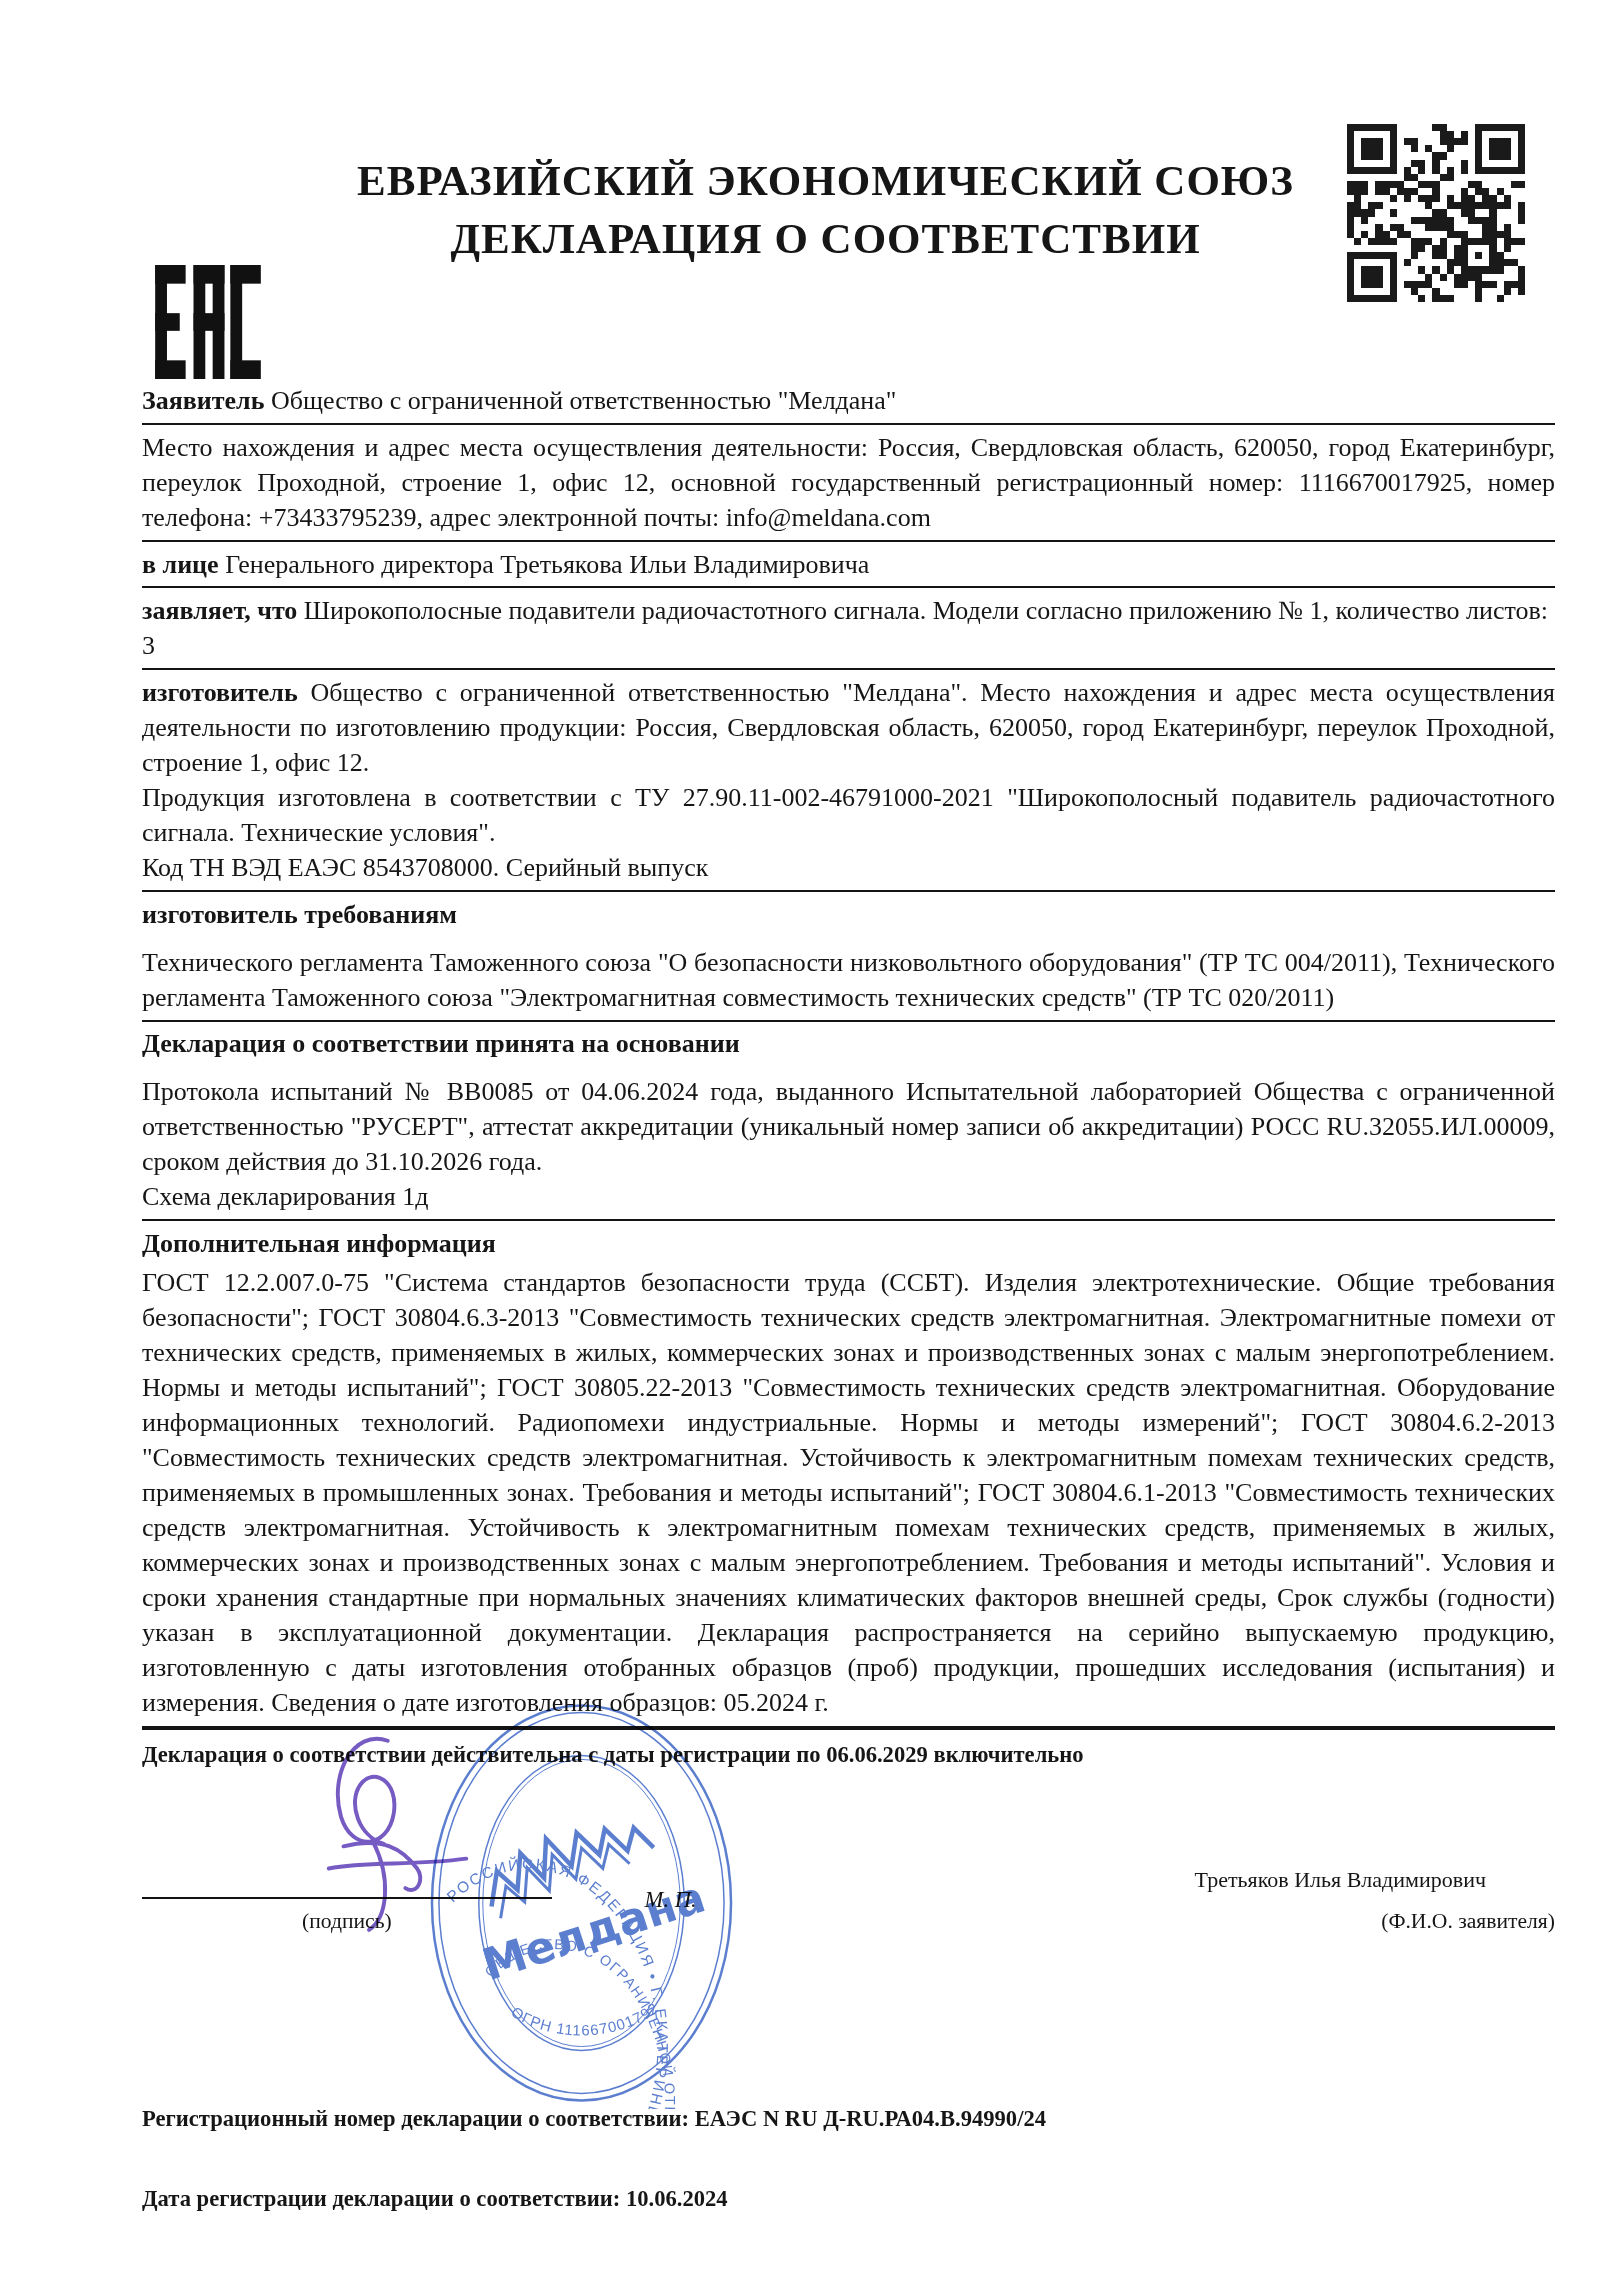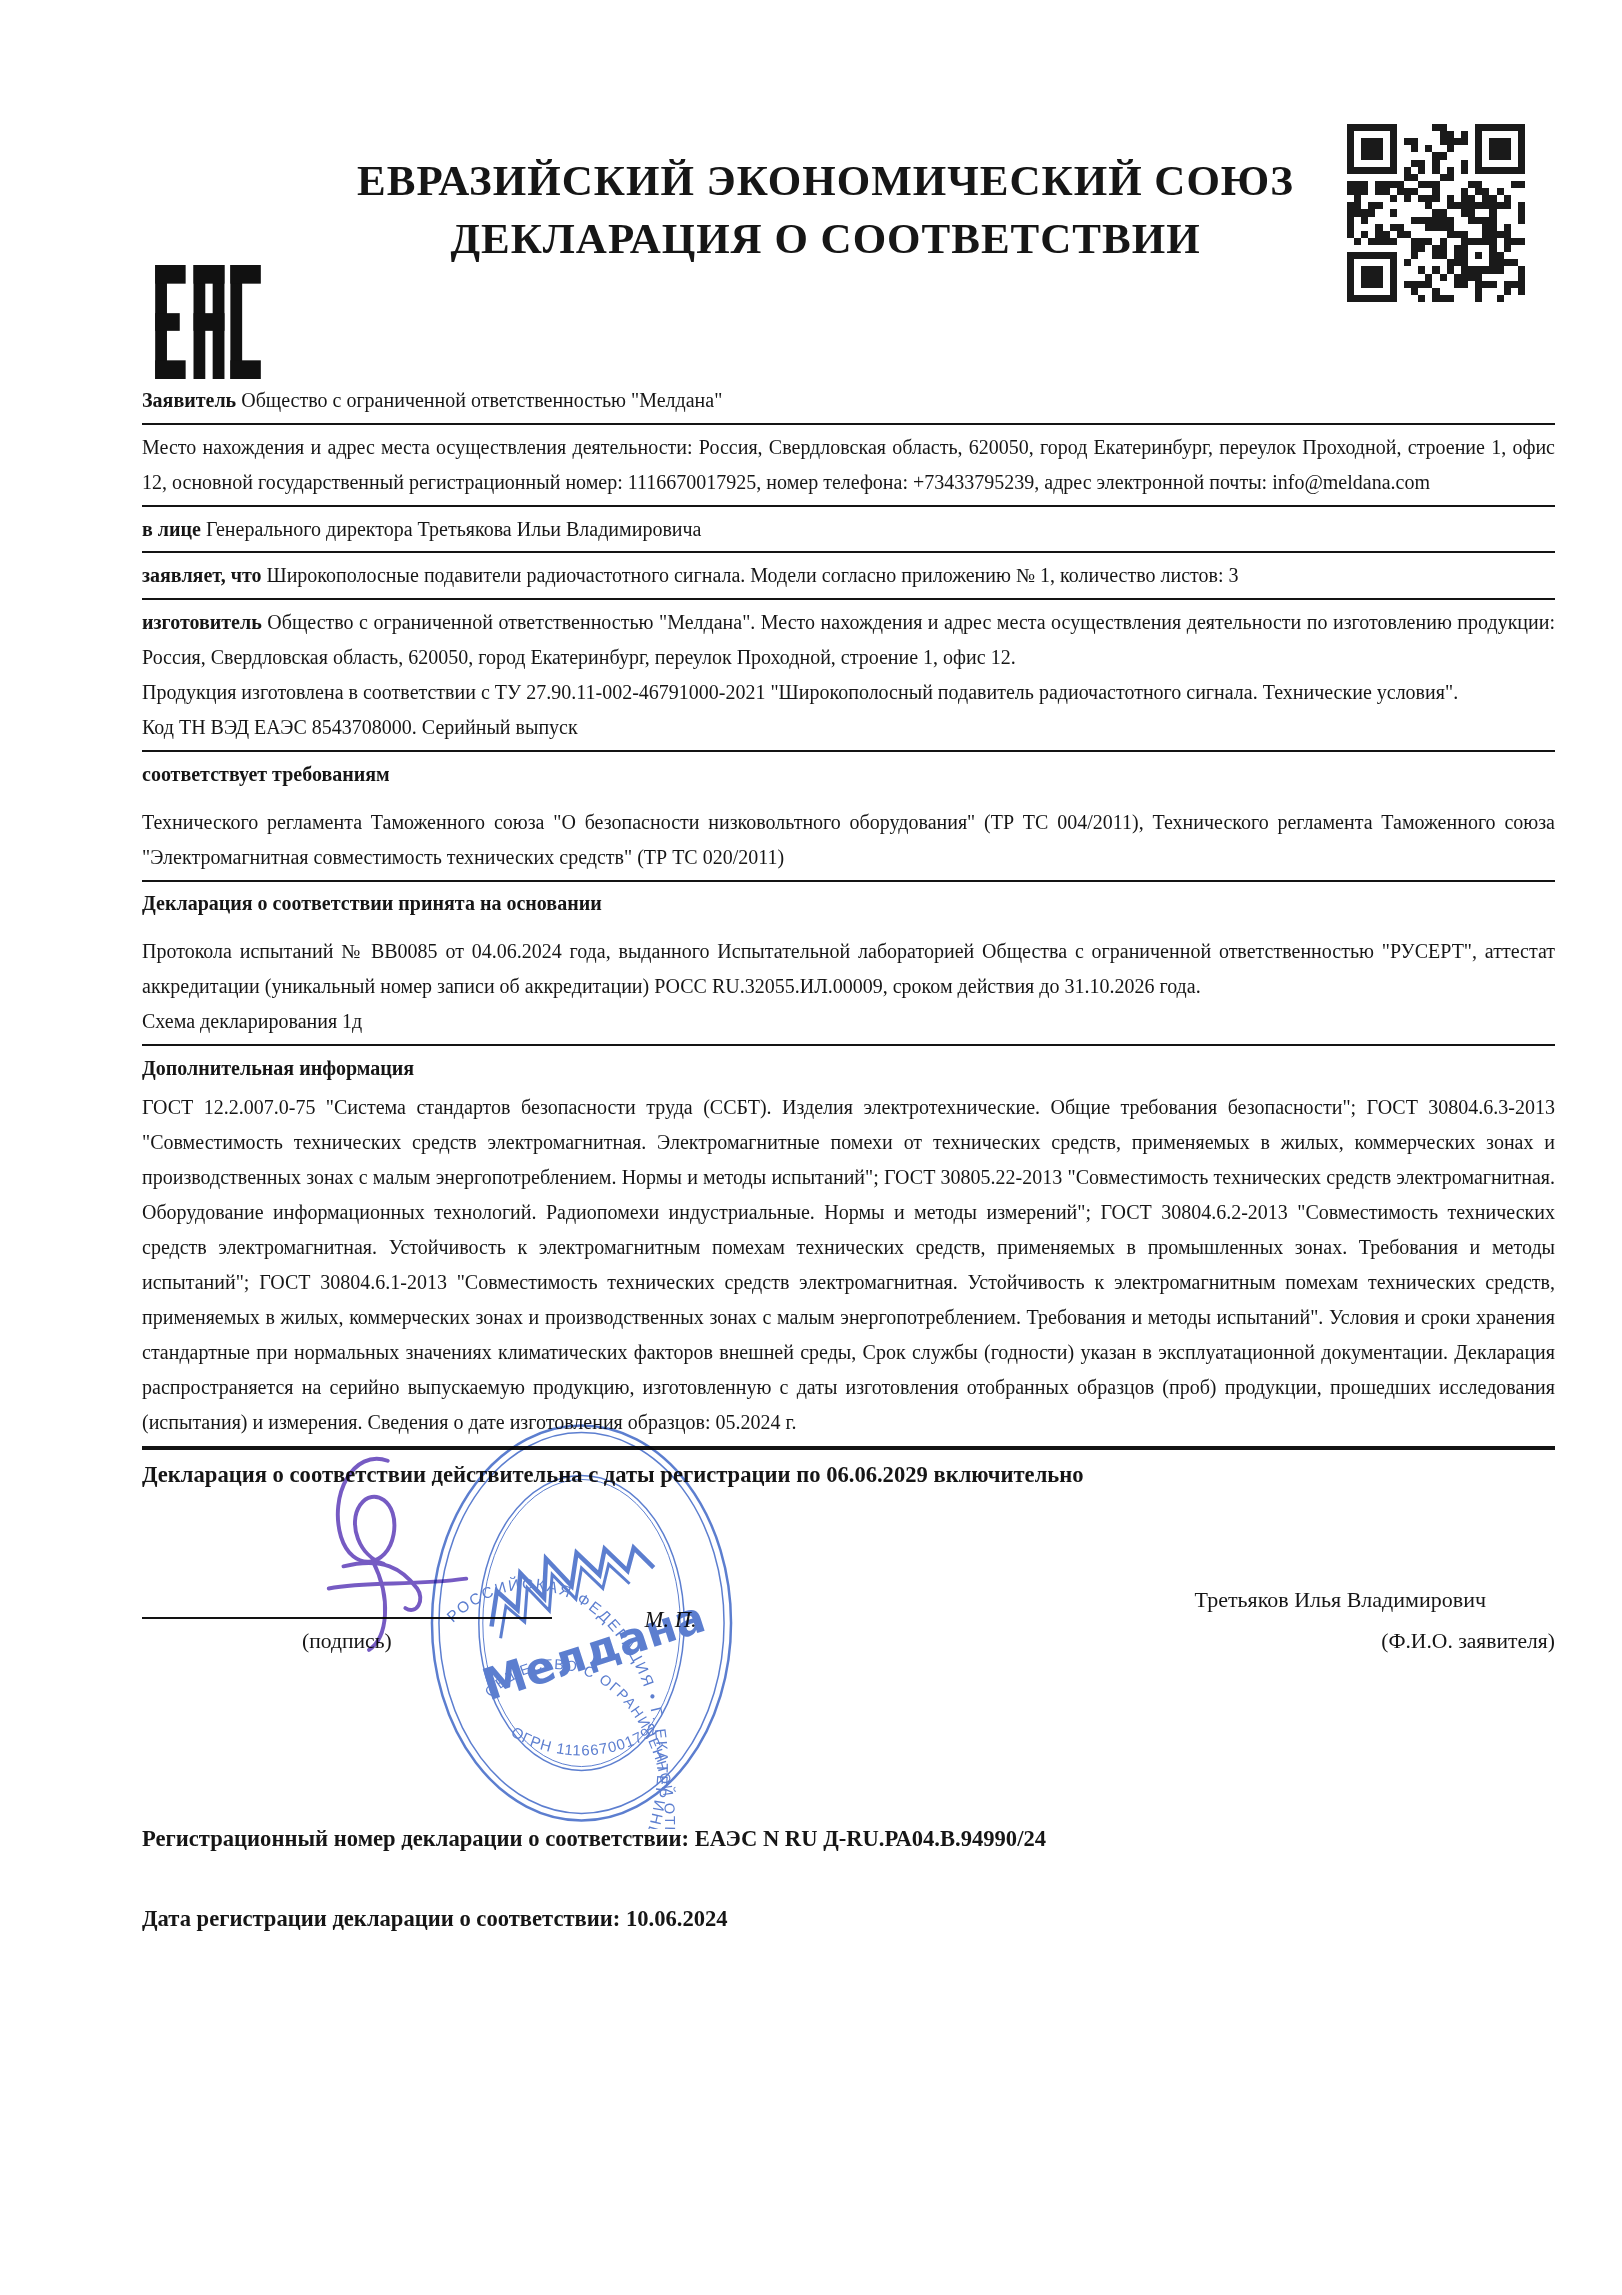--- a/index.html
+++ b/index.html
@@ -15,21 +15,21 @@
   .content{position:absolute; left:142px; right:96px; top:0;}
   
   .title{
     position:absolute; top:152px; left:0; right:0; text-align:center;
     font-weight:bold; font-size:43px; line-height:58px; letter-spacing:1px;
   }
   .eac{position:absolute; left:155px; top:265px; width:106px; height:114px;}
   .qr{position:absolute; left:1347px; top:124px; width:178px; height:178px;}
   
   p{margin:0;}
-  .row{font-size:20px; line-height:35px;}
+  .row{font-size:26px; line-height:35px;}
   .just{text-align:justify;}
   .first{margin-top:383px;}
   .divider{border:0; border-top:2.9px solid var(--divider); margin:4.9px 0;}
   .divider.thick{border-top-width:4.4px; margin:5.9px 0;}
   .lead{font-weight:bold;}
   .gap{height:12.8px;}
   .sgap{height:3.9px;}
   .bold-line{font-weight:bold; font-size:22.6px; line-height:35px; margin-top:6.9px;}
   
   .sig-area{position:relative; height:275px; margin-top:12.8px;}
@@ -406,21 +406,21 @@
     <hr class="divider">
 
     <p class="row"><span class="lead">заявляет, что</span> <span>Широкополосные подавители радиочастотного сигнала.  Модели согласно приложению  № 1, количество листов: 3</span></p>
     <hr class="divider">
 
     <p class="row just"><span class="lead">изготовитель</span> <span>Общество с ограниченной ответственностью "Мелдана". Место нахождения и адрес места осуществления деятельности по изготовлению продукции: Россия, Свердловская область, 620050, город Екатеринбург, переулок Проходной, строение 1, офис 12.</span></p>
     <p class="row just">Продукция изготовлена в соответствии с ТУ 27.90.11-002-46791000-2021 "Широкополосный подавитель радиочастотного сигнала. Технические условия".</p>
     <p class="row">Код ТН ВЭД ЕАЭС 8543708000. Серийный выпуск</p>
     <hr class="divider">
 
-    <p class="row lead">соответствует требованиям</p>
+    <p class="row lead">изготовитель требованиям</p>
     <div class="gap"></div>
     <p class="row just">Технического регламента Таможенного союза "О безопасности низковольтного оборудования" (ТР ТС 004/2011), Технического регламента Таможенного союза "Электромагнитная совместимость технических средств" (ТР ТС 020/2011)</p>
     <hr class="divider">
 
     <p class="row lead">Декларация о соответствии принята на основании</p>
     <div class="gap"></div>
     <p class="row just">Протокола испытаний № ВВ0085 от 04.06.2024 года, выданного Испытательной лабораторией Общества с ограниченной ответственностью "РУСЕРТ", аттестат аккредитации (уникальный номер записи об аккредитации) РОСС RU.32055.ИЛ.00009, сроком действия до 31.10.2026 года.</p>
     <p class="row">Схема декларирования 1д</p>
     <hr class="divider">
 

